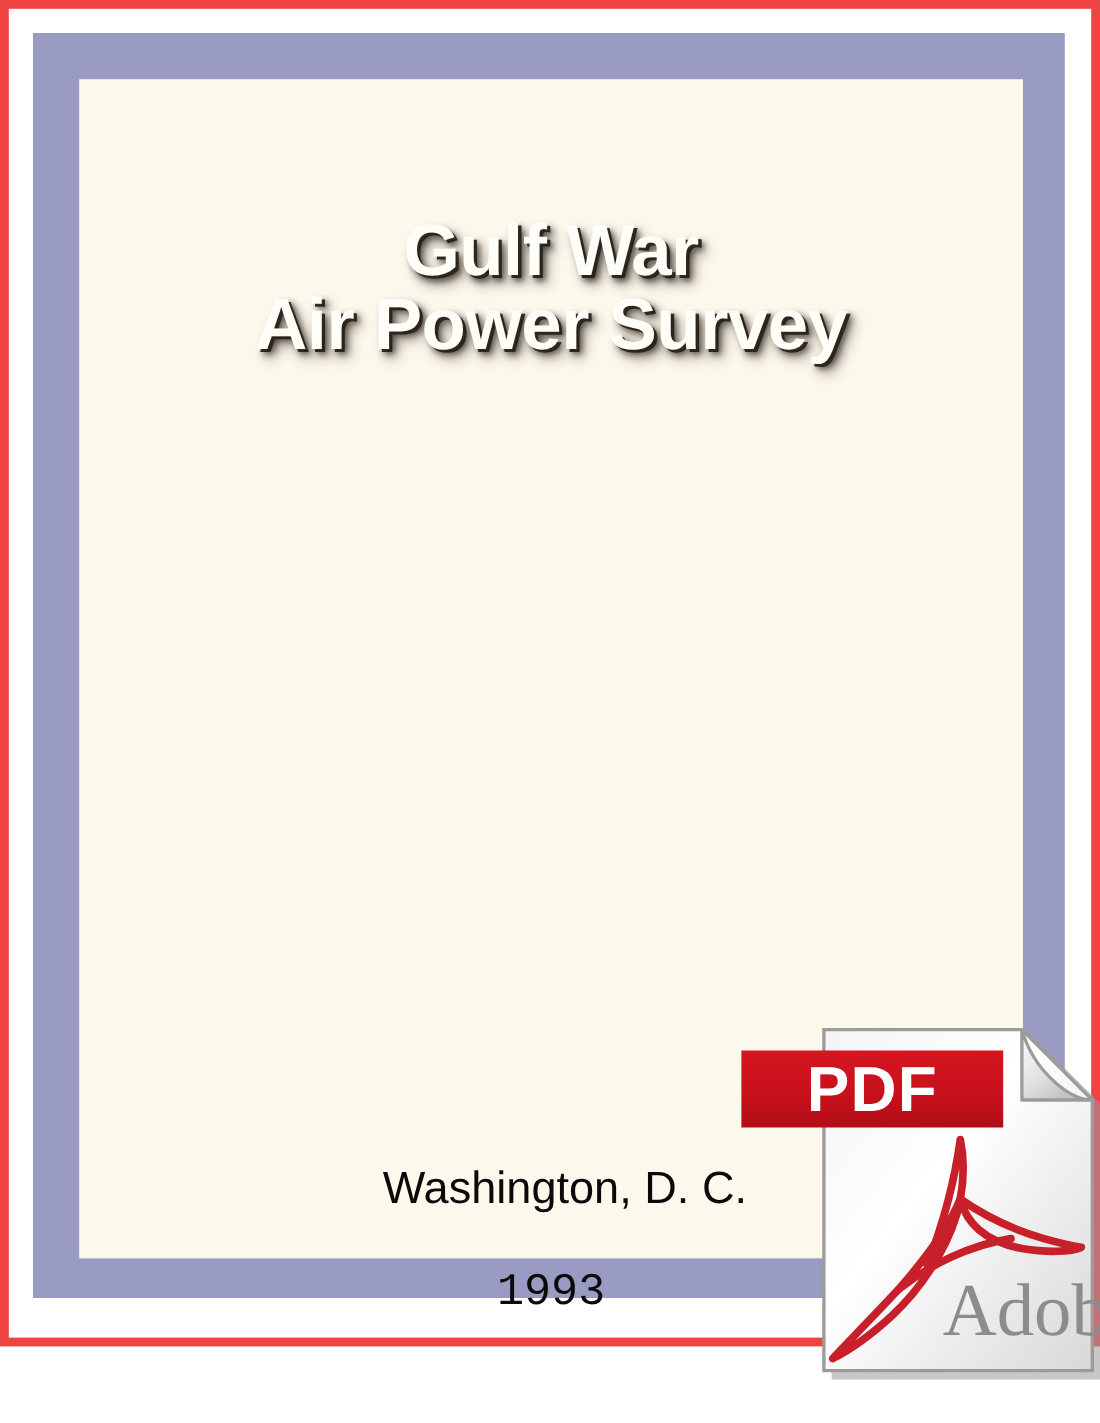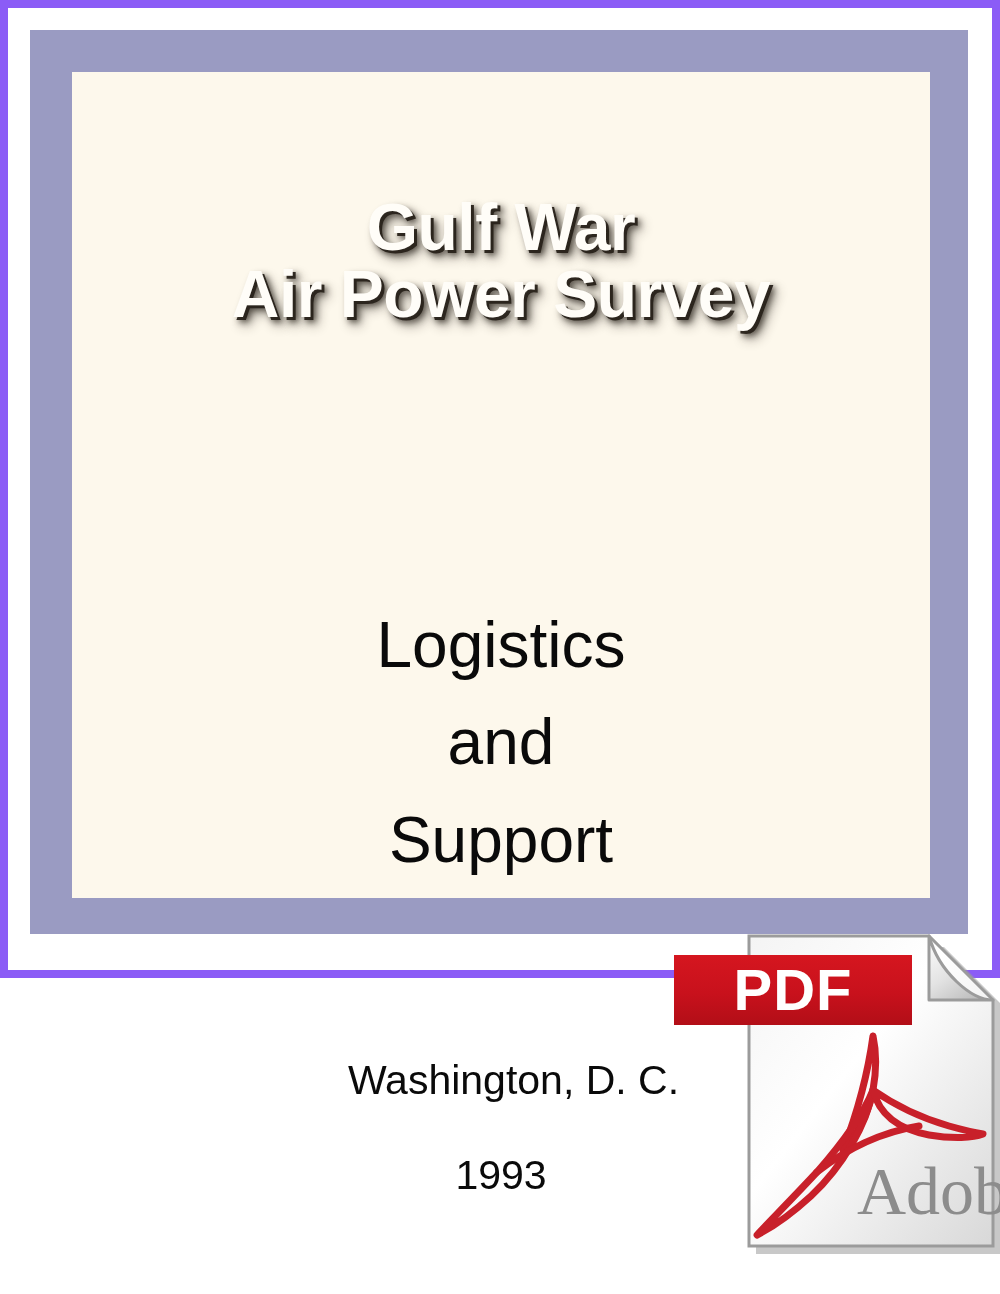--- a/index.html
+++ b/index.html
@@ -11,22 +11,22 @@
     width: 1000px;
     height: 1294px;
     font-family: "Liberation Sans", sans-serif;
     overflow: hidden;
   }
 
   
   .page {
     position: relative;
     width: 1000px;
-    height: 978px;
-    background: #8b5cf6;   
+    height: 1224px;
+    background: #ef4444;   
     box-sizing: border-box;
   }
   .white-band {
     position: absolute;
     left: 8px;  top: 8px;
     right: 8px; bottom: 8px;
     background: #ffffff;
   }
   .purple-frame {
     position: absolute;
@@ -95,20 +95,21 @@
     font-size: 41px;
     color: #0a0a0a;
     margin-left: 25px;
   }
   .year {
     position: absolute;
     left: 0; right: 0;
     top: 1080px;
     font-size: 41px;
     color: #0a0a0a;
+    font-family: Liberation Mono, monospace;
   }
 
   
   .pdf-icon {
     position: absolute;
     left: 671px;
     top: 928px;
     width: 330px;
     height: 326px;
   }
@@ -125,25 +126,20 @@
 
   <div class="cover">
     <div class="cover-inner">
 
       <div class="title-block">
         <div class="title-line l1">Gulf War</div>
         <div class="title-line l2">Air Power Survey</div>
       </div>
 
 
-      <div class="subject">
-        <div>Logistics</div>
-        <div>and</div>
-        <div>Support</div>
-      </div>
 
       <div class="place">Washington, D. C.</div>
 
       <div class="year">1993</div>
 
     </div>
   </div>
 
   <div class="pdf-icon">
     <svg width="330" height="326" viewBox="0 0 330 326" xmlns="http://www.w3.org/2000/svg">

